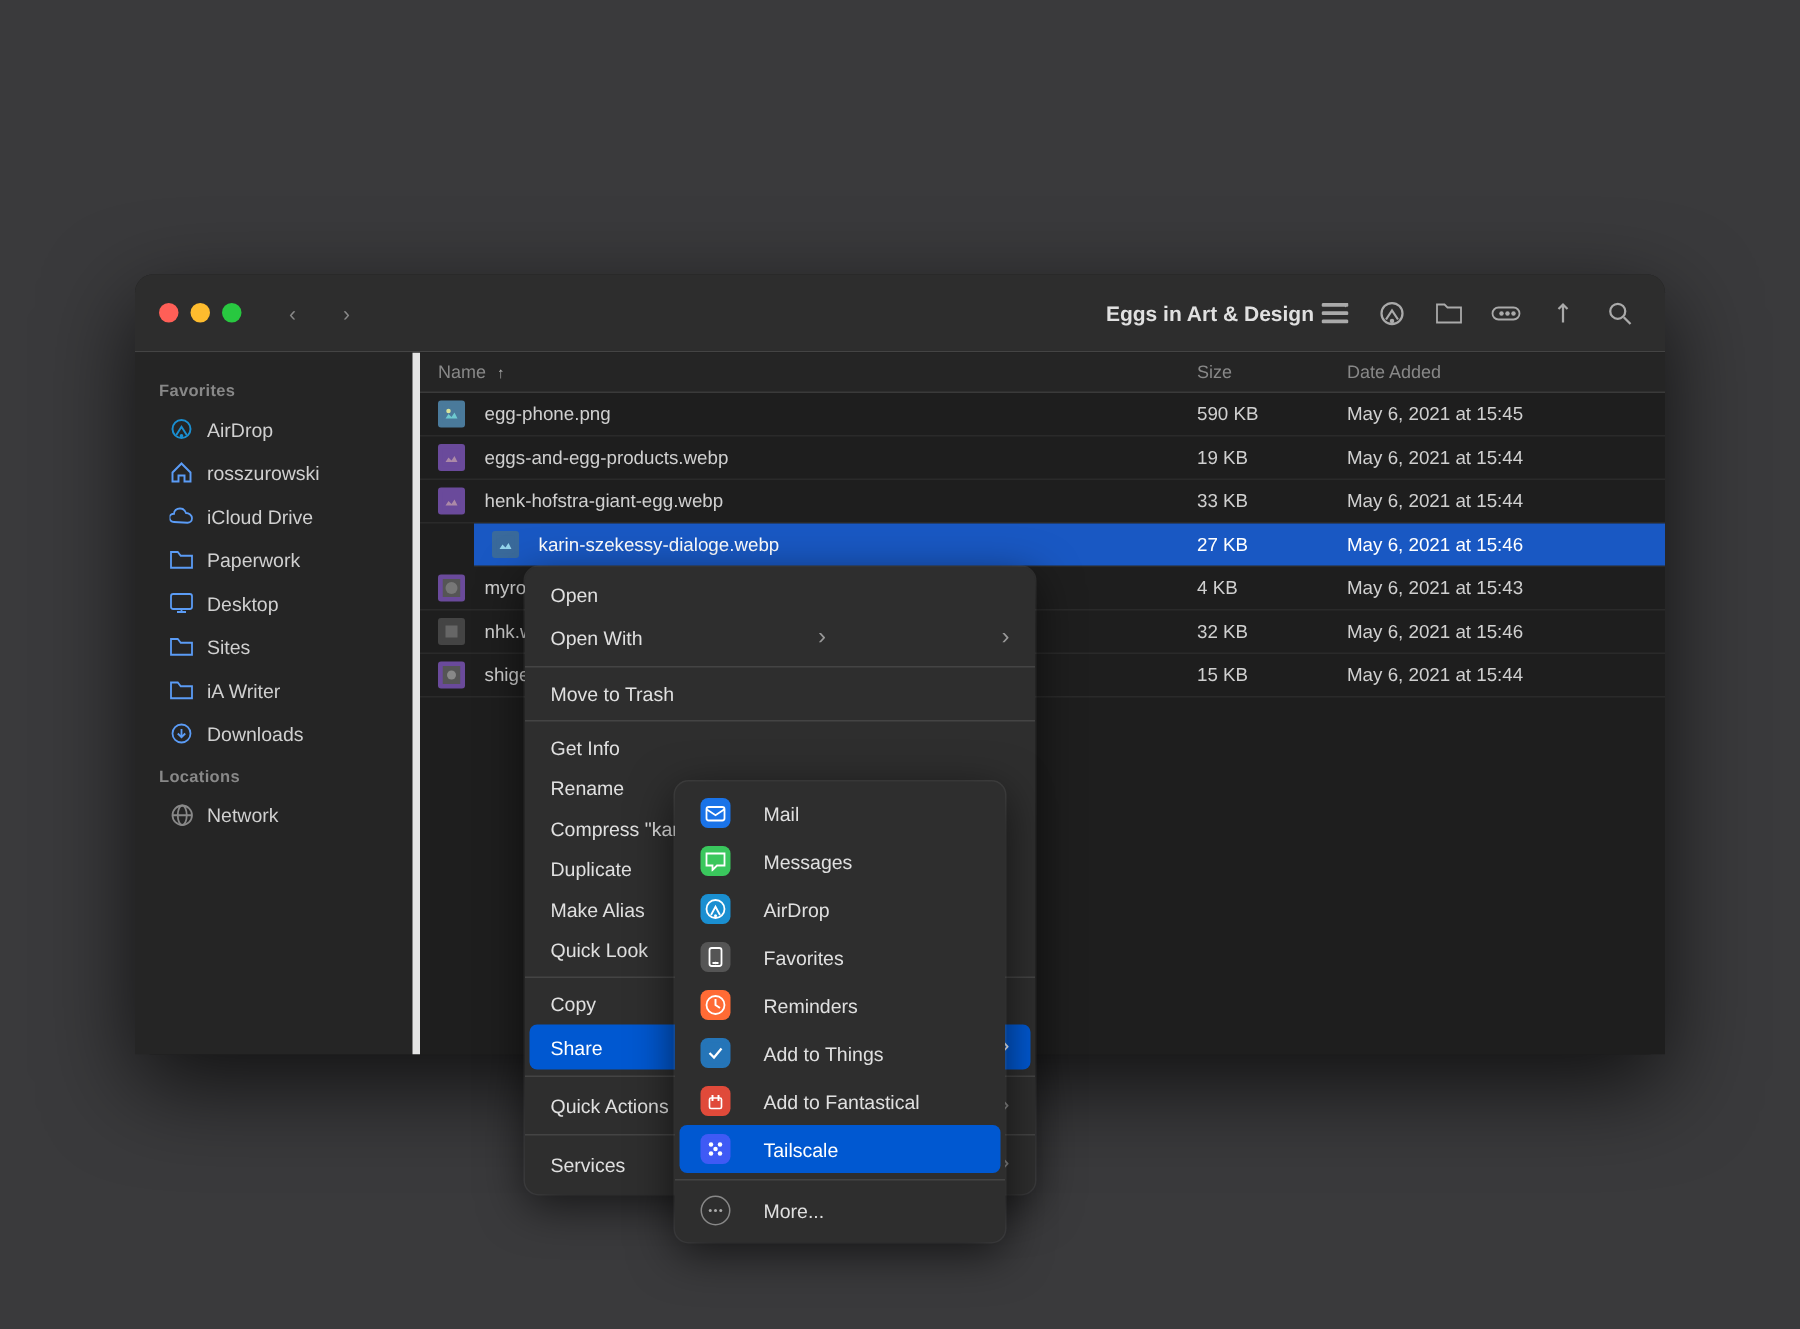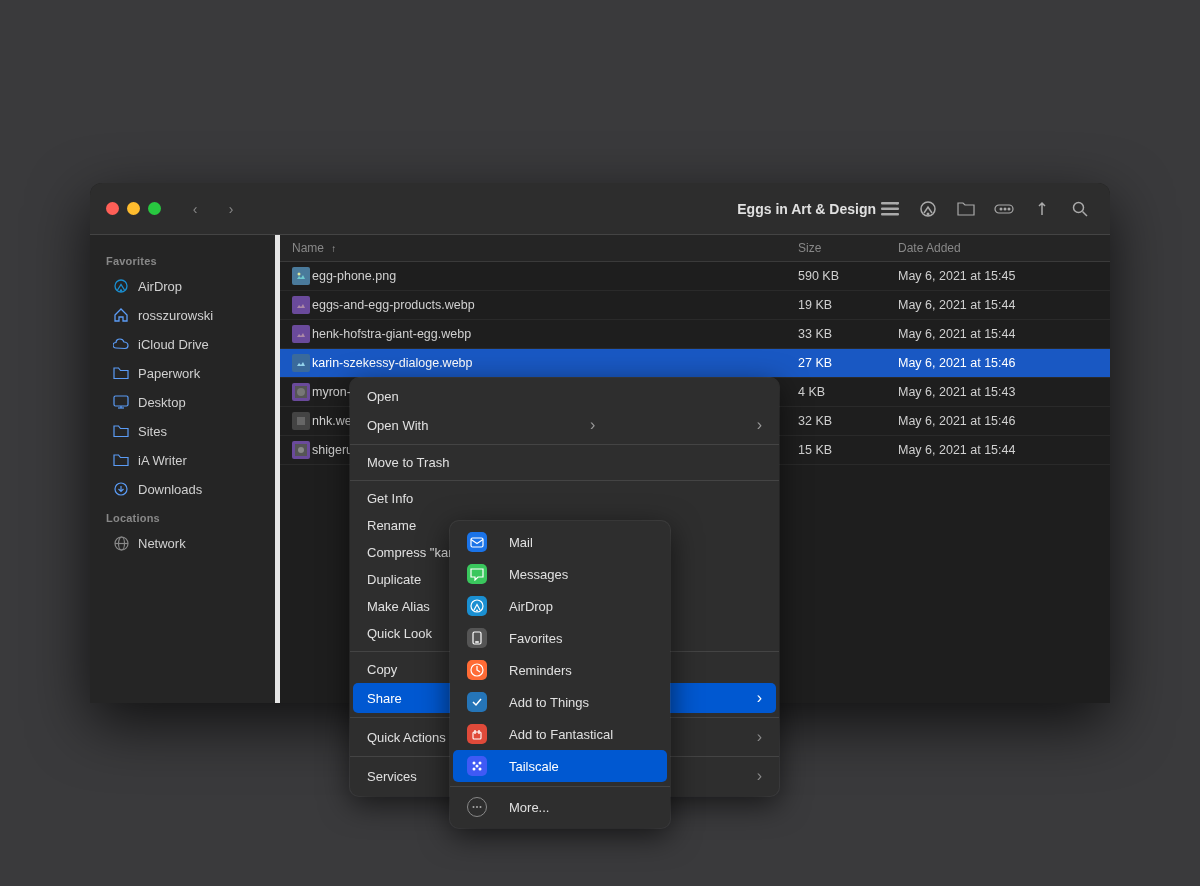--- a/index.html
+++ b/index.html
@@ -175,26 +175,27 @@
       padding: 5px 12px;
       font-size: 12.5px;
       color: #d0d0d0;
       align-items: center;
       border-bottom: 1px solid #2a2a2a;
       cursor: pointer;
     }
     .file-row.selected {
       background: #1958c3;
       color: #fff;
+      margin-left: 36px;
     }
 
     .file-name {
       display: flex;
       align-items: center;
-      gap: 2px;
+      gap: 13px;
     }
 
     .file-icon {
       width: 18px;
       height: 18px;
       border-radius: 2px;
       background: #555;
       display: flex;
       align-items: center;
       justify-content: center;
@@ -203,21 +204,21 @@
     }
 
     .file-icon-img { background: #4a7a9b; }
     .file-icon-webp { background: #6a4a9b; }
 
     
     .context-menu {
       position: absolute;
       left: 260px;
       top: 195px;
-      width: 429px;
+      width: 340px;
       background: #2e2e2e;
       border-radius: 9px;
       box-shadow: 0 8px 30px rgba(0,0,0,0.6), 0 0 0 1px rgba(255,255,255,0.1);
       padding: 5px 0;
       z-index: 100;
       font-size: 13px;
     }
 
     .menu-item {
       display: flex;

